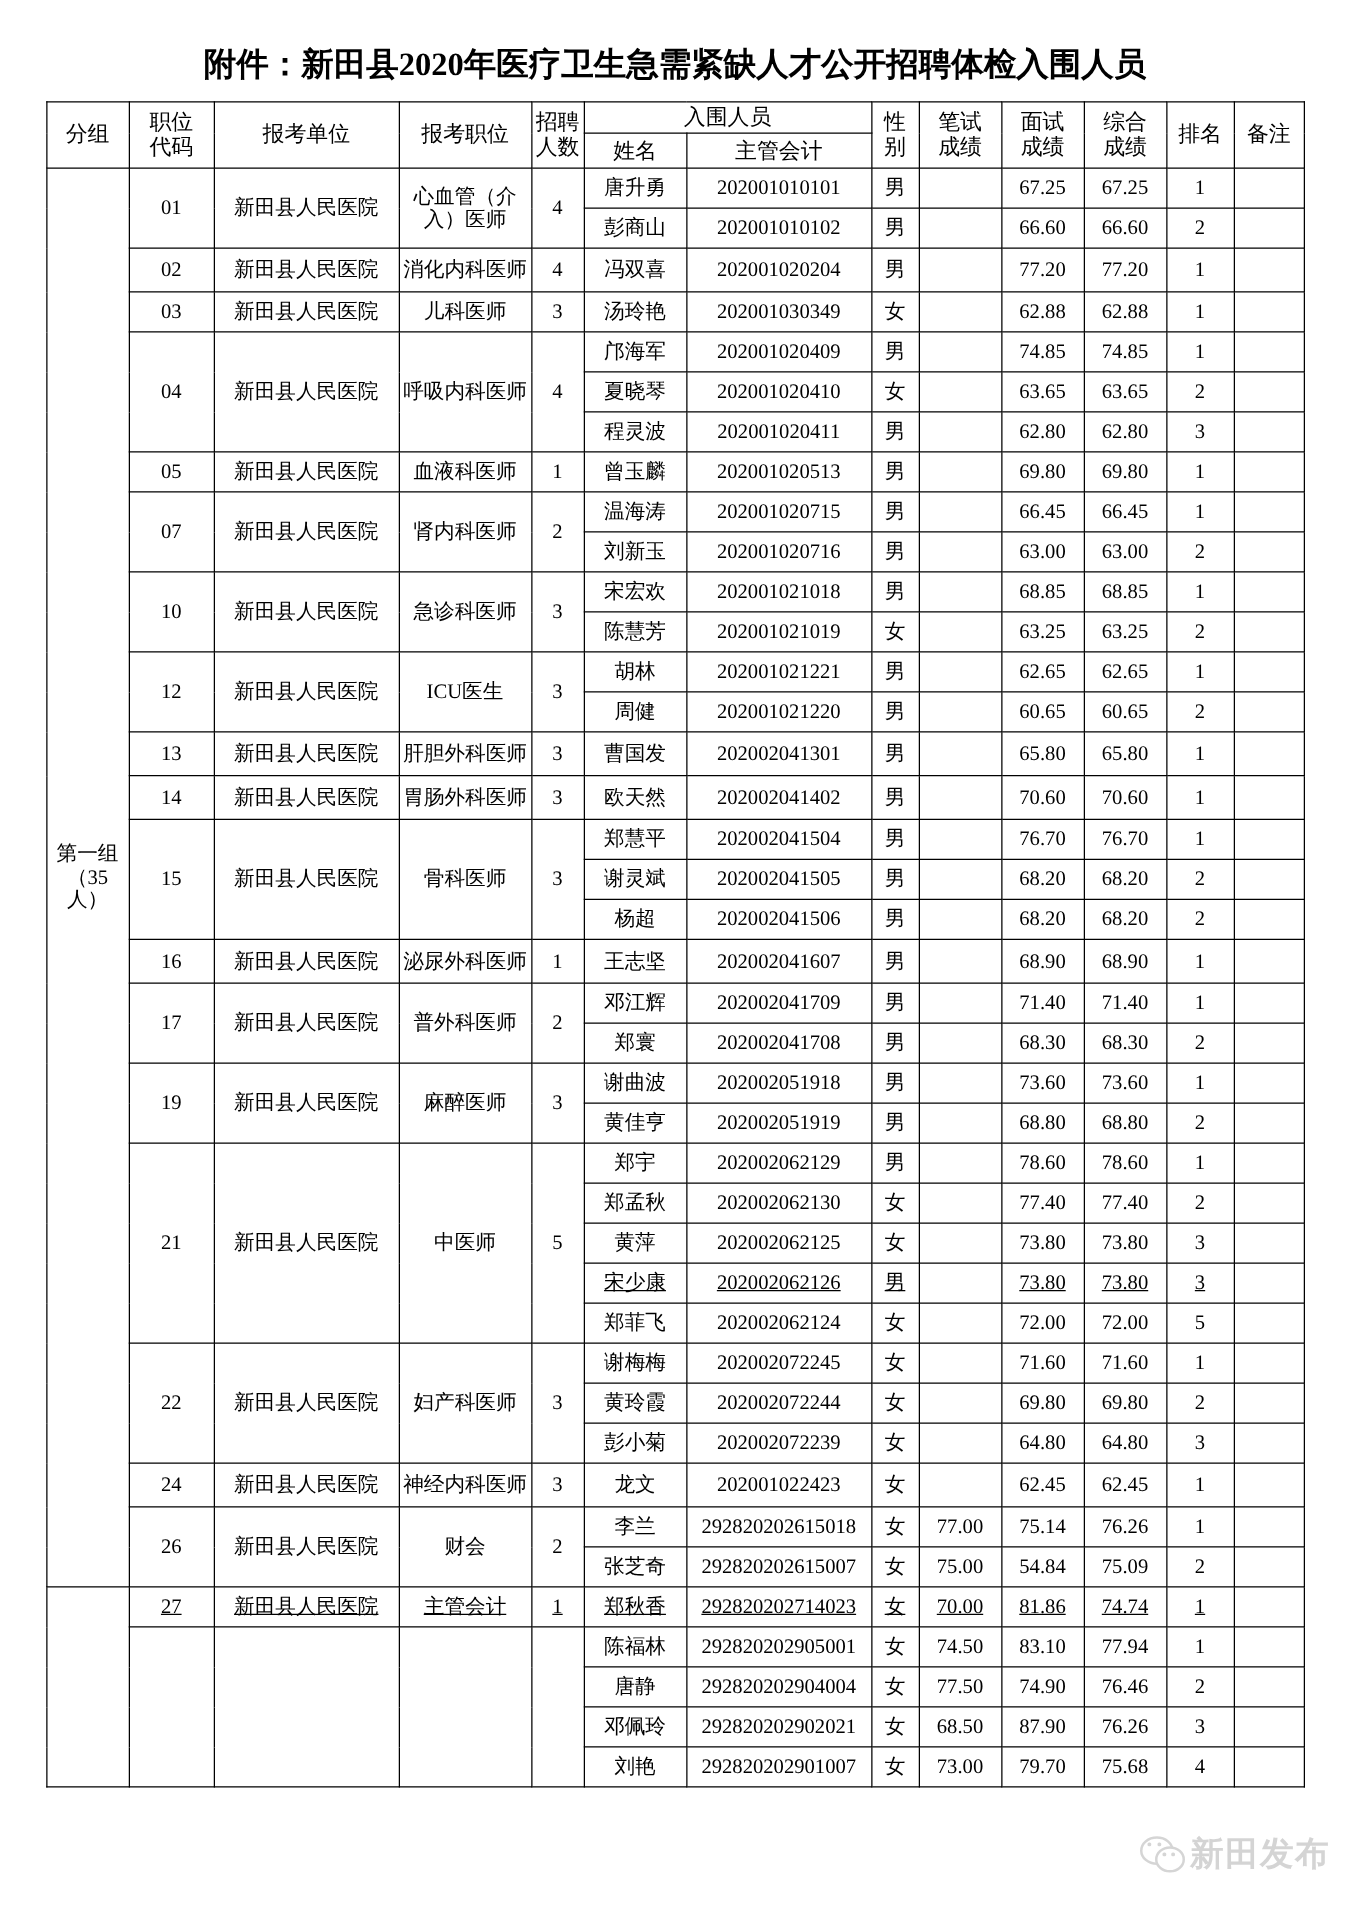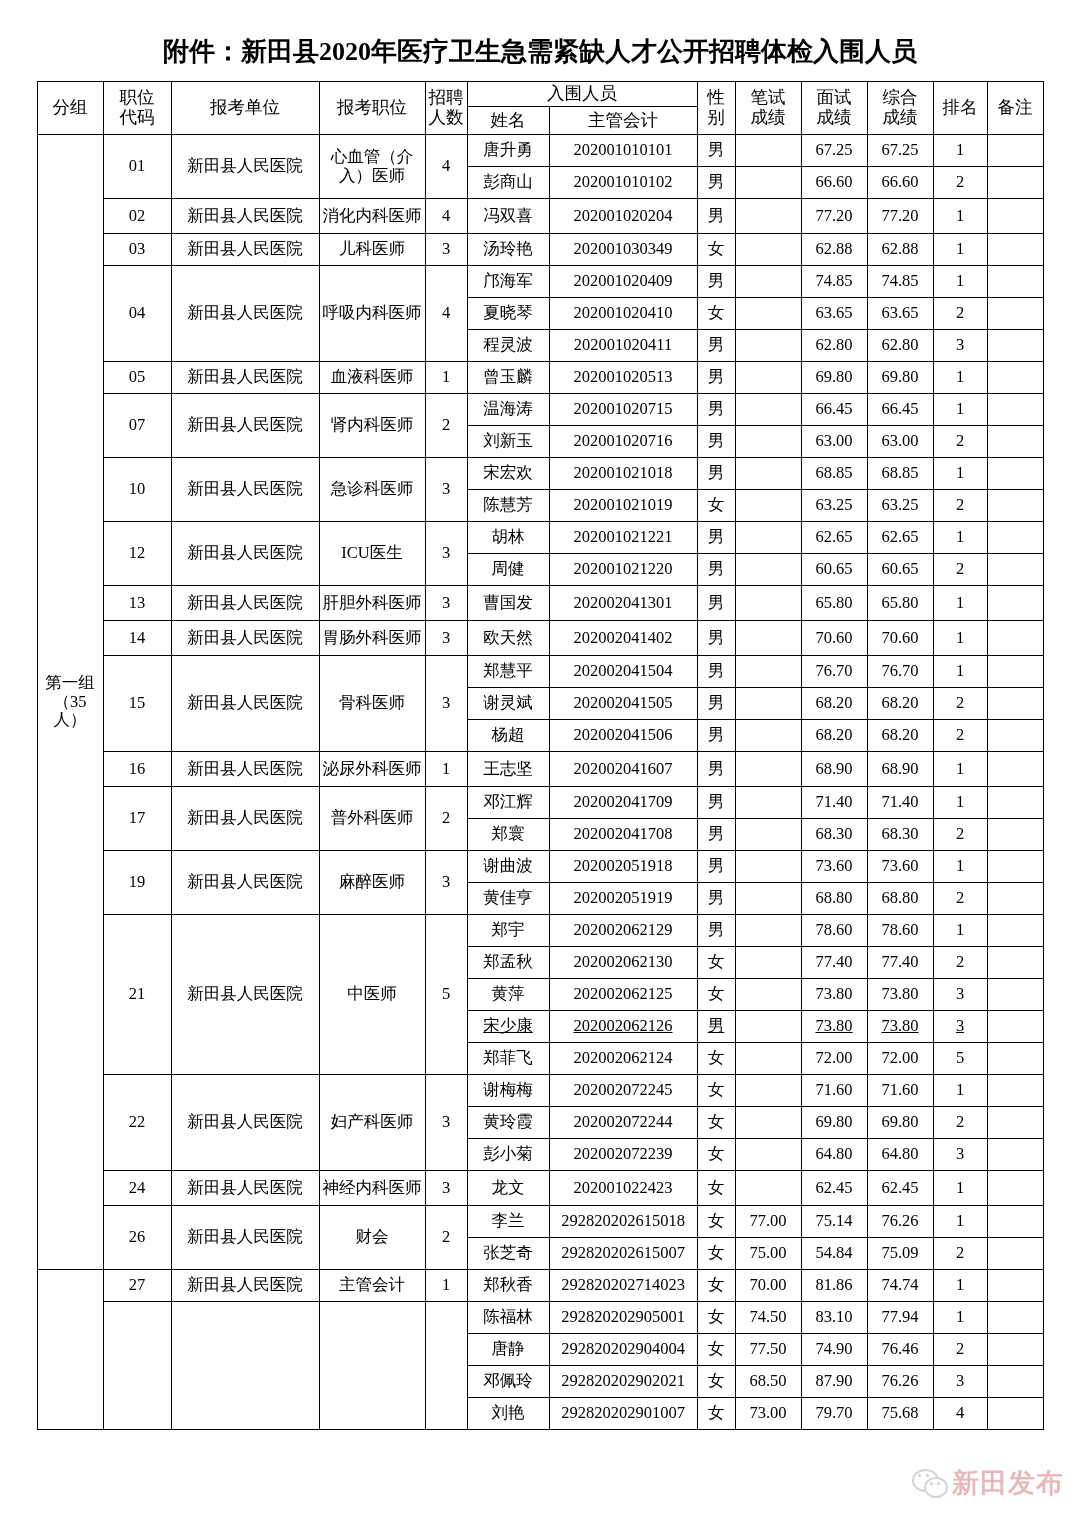--- a/index.html
+++ b/index.html
@@ -78,21 +78,21 @@
     right:16px;
     bottom:26px;
     display:flex;
     align-items:center;
     gap:6px;
     opacity:.30;
   }
   .watermark .wm-text{
     font-size:27px;
     font-weight:bold;
-    color:#b91c1c;
+    color:#737373;
     font-family:"Liberation Serif","DejaVu Serif",serif;
     letter-spacing:1px;
   }
   .wechat{
     width:34px;height:30px;
     position:relative;
     flex:0 0 auto;
   }
   .wechat .b1{
     position:absolute;
@@ -597,21 +597,21 @@
         <tr style="height: 32px;">
           <td class="name">张芝奇</td>
           <td class="ticket">292820202615007</td>
           <td class="num">女</td>
           <td class="score">75.00</td>
           <td class="score">54.84</td>
           <td class="score">75.09</td>
           <td class="rank">2</td>
           <td class="score"></td>
         </tr>
-        <tr style="height: 32px;">
+        <tr style="height: 32px; text-decoration: underline;">
           <td rowspan="5" class="group empty"></td>
           <td rowspan="1" class="code">27</td>
           <td rowspan="1" class="unit">新田县人民医院</td>
           <td rowspan="1" class="post">主管会计</td>
           <td rowspan="1" class="num">1</td>
           <td class="name">郑秋香</td>
           <td class="ticket">292820202714023</td>
           <td class="num">女</td>
           <td class="score">70.00</td>
           <td class="score">81.86</td>

